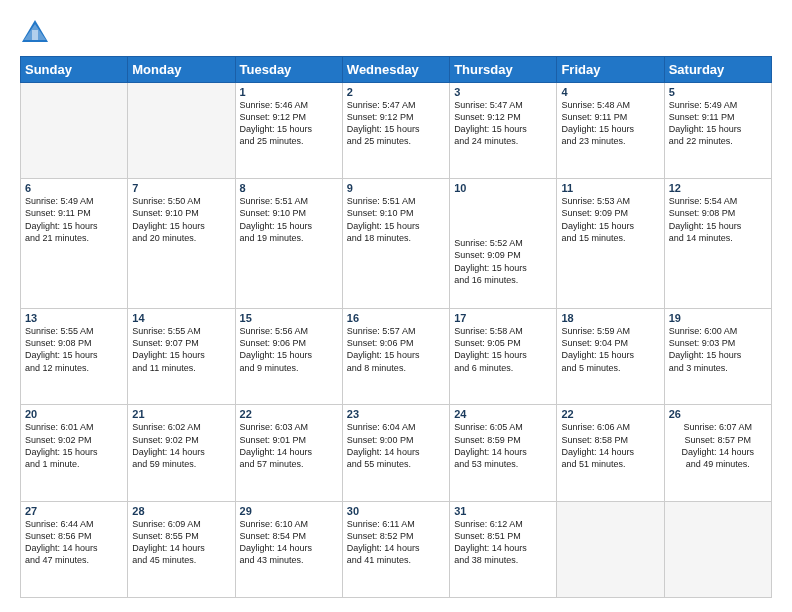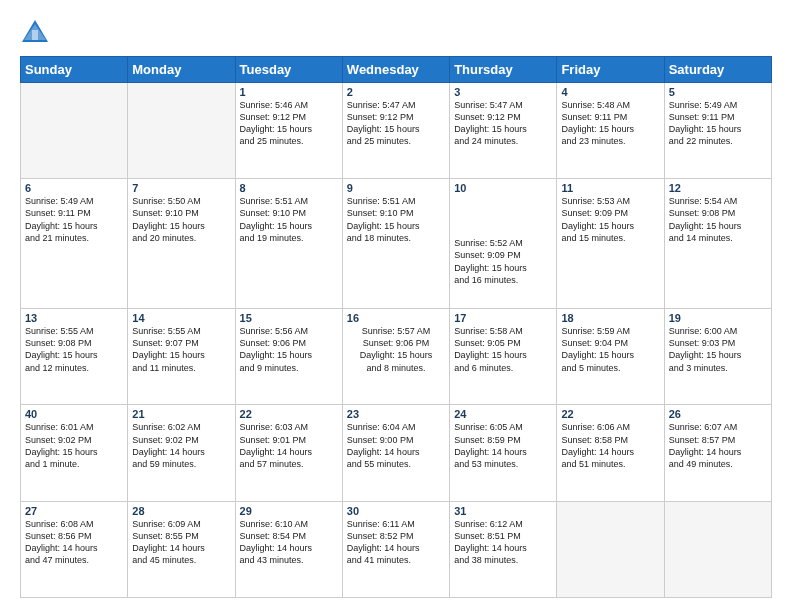--- a/index.html
+++ b/index.html
@@ -235,21 +235,21 @@
           </td>
           <td>
             <span class="day-num">15</span>
             <div class="cell-text" style="white-space: pre-line;">Sunrise: 5:56 AM
 Sunset: 9:06 PM
 Daylight: 15 hours
 and 9 minutes.</div>
           </td>
           <td>
             <span class="day-num">16</span>
-            <div class="cell-text" style="white-space: pre-line; text-align: center;">Sunrise: 5:57 AM
+            <div class="cell-text" style="white-space: pre-line;">Sunrise: 5:57 AM
 Sunset: 9:06 PM
 Daylight: 15 hours
 and 8 minutes.</div>
           </td>
           <td>
             <span class="day-num">17</span>
             <div class="cell-text" style="white-space: pre-line;">Sunrise: 5:58 AM
 Sunset: 9:05 PM
 Daylight: 15 hours
 and 6 minutes.</div>
@@ -264,21 +264,21 @@
           <td>
             <span class="day-num">19</span>
             <div class="cell-text" style="white-space: pre-line;">Sunrise: 6:00 AM
 Sunset: 9:03 PM
 Daylight: 15 hours
 and 3 minutes.</div>
           </td>
         </tr>
         <tr>
           <td>
-            <span class="day-num">40</span>
+            <span class="day-num">20</span>
             <div class="cell-text" style="white-space: pre-line;">Sunrise: 6:01 AM
 Sunset: 9:02 PM
 Daylight: 15 hours
 and 1 minute.</div>
           </td>
           <td>
             <span class="day-num">21</span>
             <div class="cell-text" style="white-space: pre-line;">Sunrise: 6:02 AM
 Sunset: 9:02 PM
 Daylight: 14 hours
@@ -307,30 +307,30 @@
           </td>
           <td>
             <span class="day-num">22</span>
             <div class="cell-text" style="white-space: pre-line;">Sunrise: 6:06 AM
 Sunset: 8:58 PM
 Daylight: 14 hours
 and 51 minutes.</div>
           </td>
           <td>
             <span class="day-num">26</span>
-            <div class="cell-text" style="white-space: pre-line;">Sunrise: 6:07 AM
+            <div class="cell-text" style="white-space: pre-line; text-align: center;">Sunrise: 6:07 AM
 Sunset: 8:57 PM
 Daylight: 14 hours
 and 49 minutes.</div>
           </td>
         </tr>
         <tr>
           <td>
             <span class="day-num">27</span>
-            <div class="cell-text" style="white-space: pre-line;">Sunrise: 6:08 AM
+            <div class="cell-text" style="white-space: pre-line;">Sunrise: 6:44 AM
 Sunset: 8:56 PM
 Daylight: 14 hours
 and 47 minutes.</div>
           </td>
           <td>
             <span class="day-num">28</span>
             <div class="cell-text" style="white-space: pre-line;">Sunrise: 6:09 AM
 Sunset: 8:55 PM
 Daylight: 14 hours
 and 45 minutes.</div>

